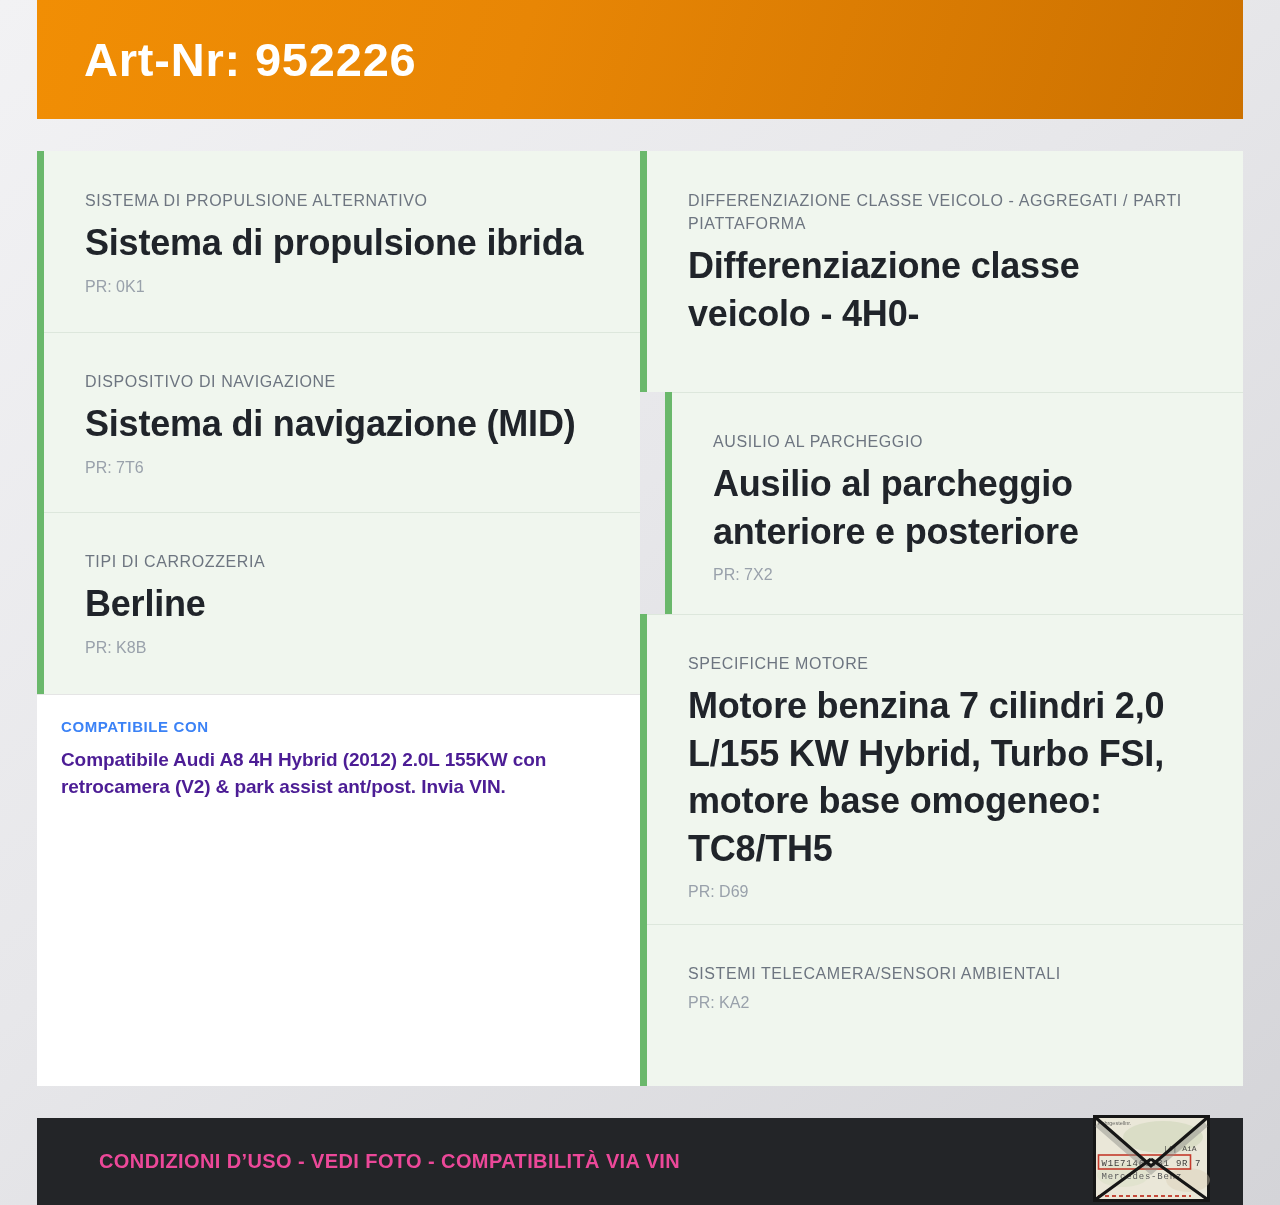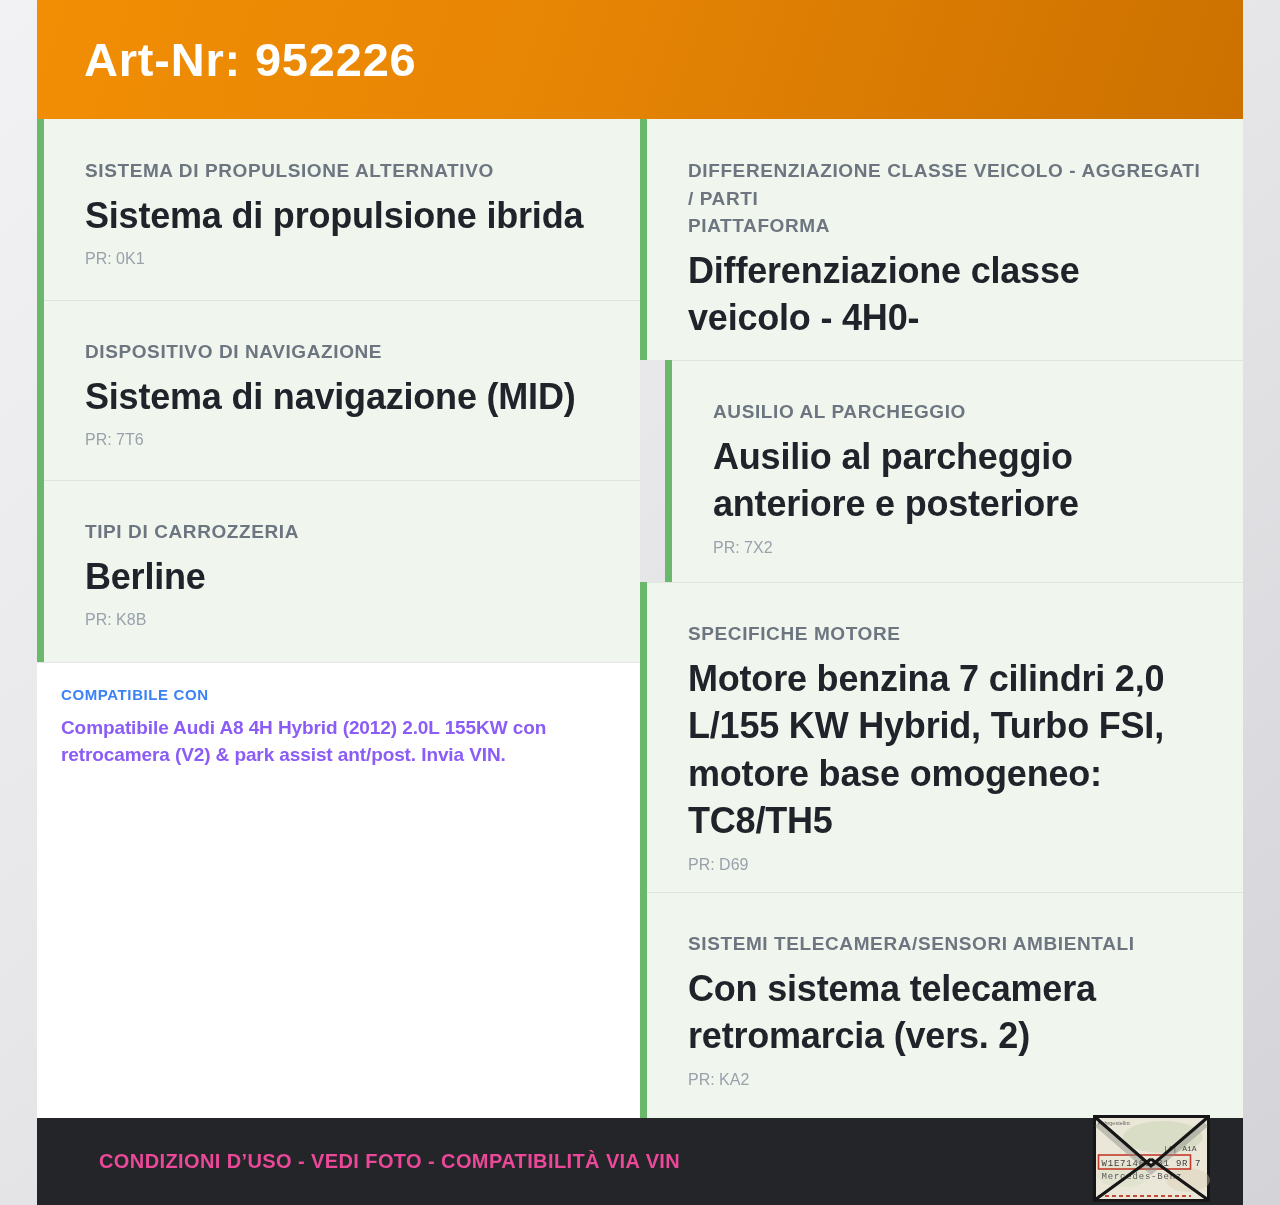--- a/index.html
+++ b/index.html
@@ -4,21 +4,21 @@
 <style>
   html,body{margin:0;padding:0;}
   body{
     width:1280px;height:1205px;overflow:hidden;
     background:linear-gradient(140deg,#f2f2f4 0%,#e7e7ea 45%,#d4d4d8 100%);
     font-family:"Liberation Sans",sans-serif;
     -webkit-font-smoothing:antialiased;
   }
   .page{
     position:relative;margin-left:37px;width:1206px;height:1205px;
-    display:flex;flex-direction:column;
+    display:flex;flex-direction:column;gap:32px;
   }
   
   .header{
     height:119px;flex:0 0 119px;box-sizing:border-box;
     background:linear-gradient(108deg,#f18e04 0%,#e88605 40%,#cc7100 100%);
     display:flex;align-items:center;padding-left:47px;
   }
   .header h1{
     margin:0;color:#ffffff;font-size:47px;font-weight:800;letter-spacing:.8px;
   }
@@ -27,21 +27,21 @@
   .col{width:603px;display:flex;flex-direction:column;}
   .card{
     position:relative;box-sizing:border-box;
     background:#f0f6ee;border-left:7px solid #6ab86b;
     padding:38px 42px 0 41px;
   }
   .col .card + .card::before{
     content:"";position:absolute;left:0;right:0;top:0;height:1px;background:#dde7dc;
   }
   .card .label{
-    font-size:19px;font-weight:700;color:#6d7580;letter-spacing:.6px;
+    font-size:16px;font-weight:400;color:#6d7580;letter-spacing:.6px;
     line-height:1.45;margin:0 0 7px 0;white-space:pre-line;
   }
   .card .title{
     font-size:36px;font-weight:700;color:#20242a;line-height:1.32;
     margin:0 0 9px 0;white-space:pre-line;letter-spacing:-.2px;
   }
   .card .pr{font-size:16px;color:#99a1ab;margin:0;line-height:1.4;}
   
   .lc0{height:181px;flex:0 0 181px;}
   .lc1{height:180px;flex:0 0 180px;}
@@ -55,21 +55,21 @@
   
   .white-card{
     flex:1 1 auto;box-sizing:border-box;background:#ffffff;
     border-top:1px solid #e5e5e5;padding:21px 30px 0 24px;
   }
   .white-card .label{
     font-size:15px;font-weight:700;color:#3b82f6;letter-spacing:.6px;
     line-height:1.45;margin:0 0 8px 0;
   }
   .white-card .text{
-    margin:0;font-size:19px;font-weight:700;color:#8b5cf6;line-height:1.45;
+    margin:0;font-size:19px;font-weight:700;color:#4c1d95;line-height:1.45;
     white-space:pre-line;letter-spacing:-.1px;
   }
   
   .footer{
     flex:0 0 87px;height:87px;box-sizing:border-box;position:relative;
     background:#232528;display:flex;align-items:center;padding-left:62px;
   }
   .footer .ftext{
     color:#ec4899;font-size:20px;font-weight:700;letter-spacing:.4px;
   }
@@ -127,22 +127,20 @@
       <section class="card rc2">
         <div class="label">SPECIFICHE MOTORE</div>
         <h2 class="title">Motore benzina 7 cilindri 2,0
 L/155 KW Hybrid, Turbo FSI,
 motore base omogeneo:
 TC8/TH5</h2>
         <p class="pr">PR: D69</p>
       </section>
       <section class="card rc3">
         <div class="label">SISTEMI TELECAMERA/SENSORI AMBIENTALI</div>
-        <h2 class="title">Con sistema telecamera
-retromarcia (vers. 2)</h2>
         <p class="pr">PR: KA2</p>
       </section>
     </div>
 
   </div>
 
   <footer class="footer">
     <span class="ftext">CONDIZIONI D’USO - VEDI FOTO - COMPATIBILITÀ VIA VIN</span>
 
     <svg class="thumb" viewBox="0 0 117 87" xmlns="http://www.w3.org/2000/svg">

